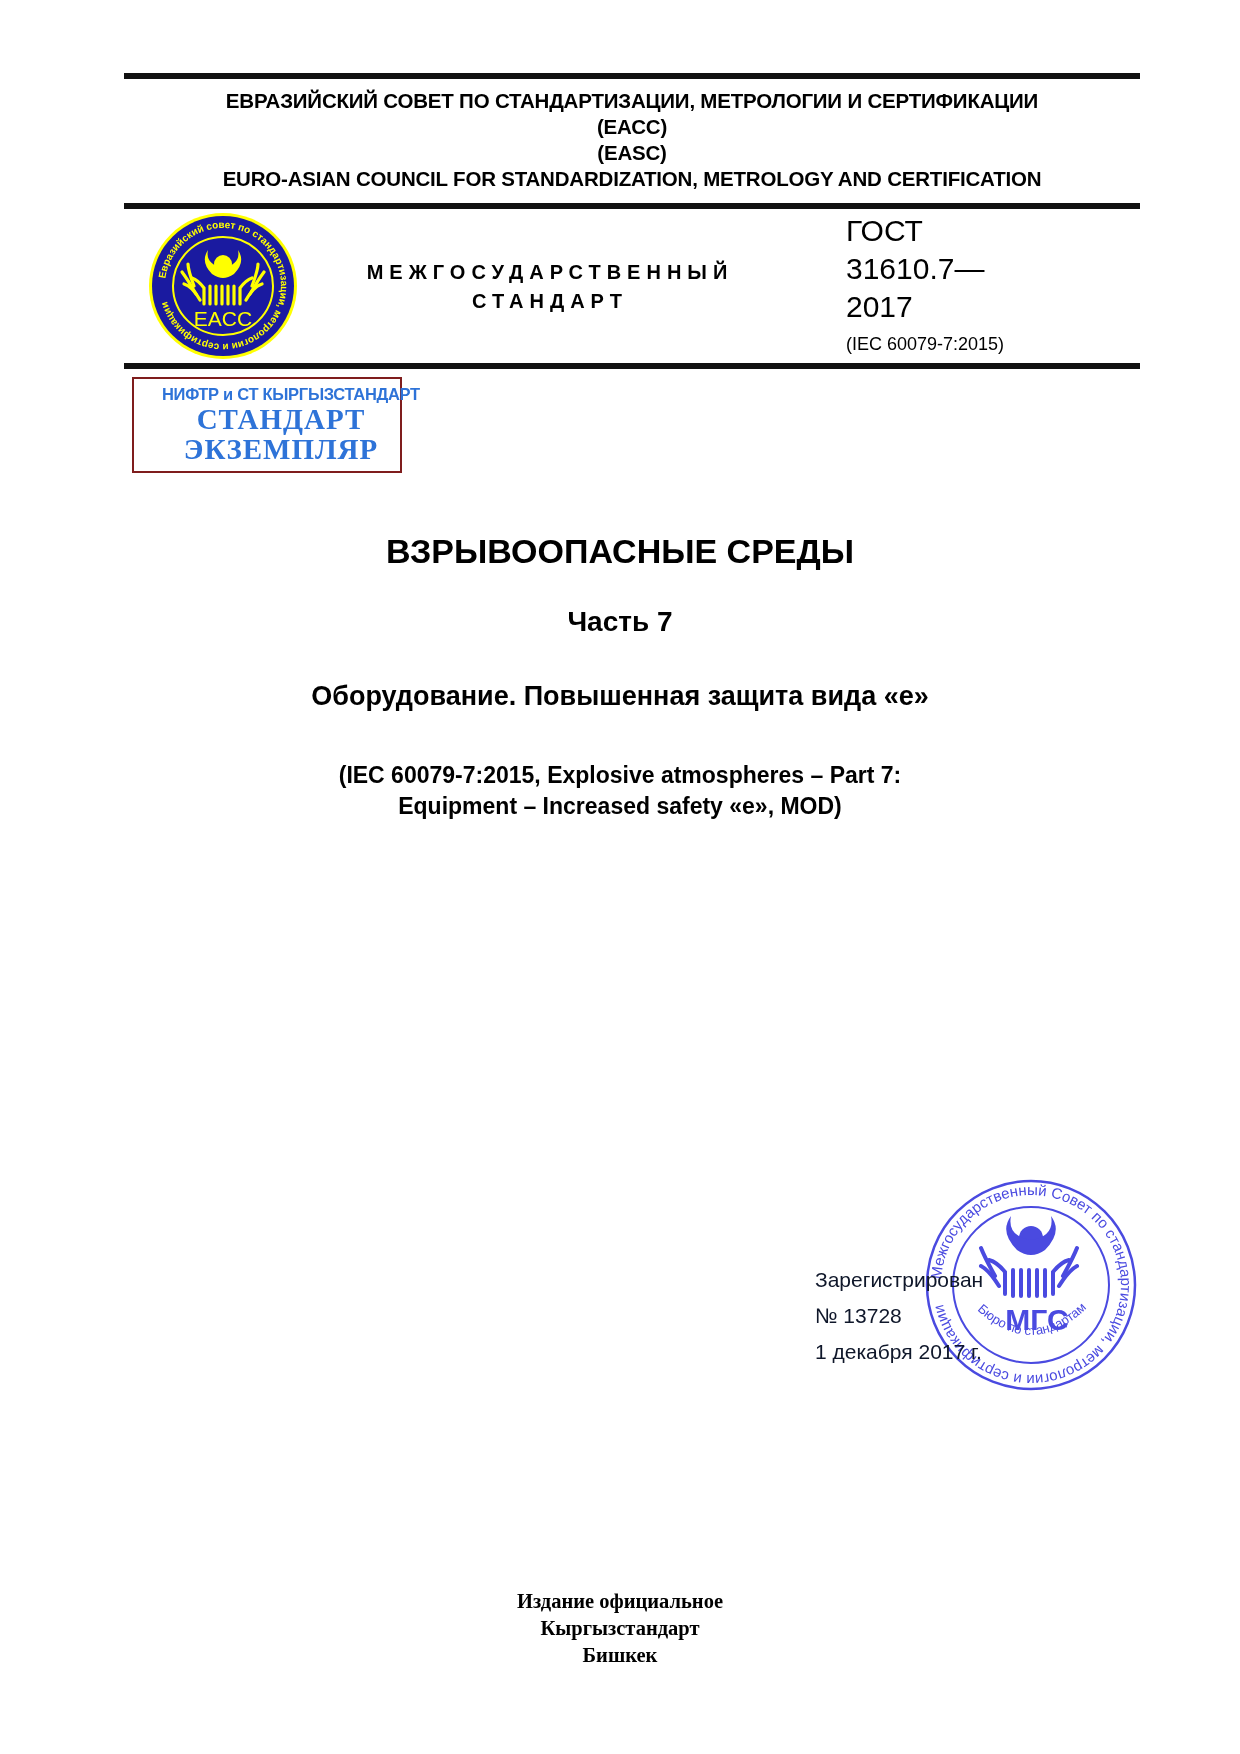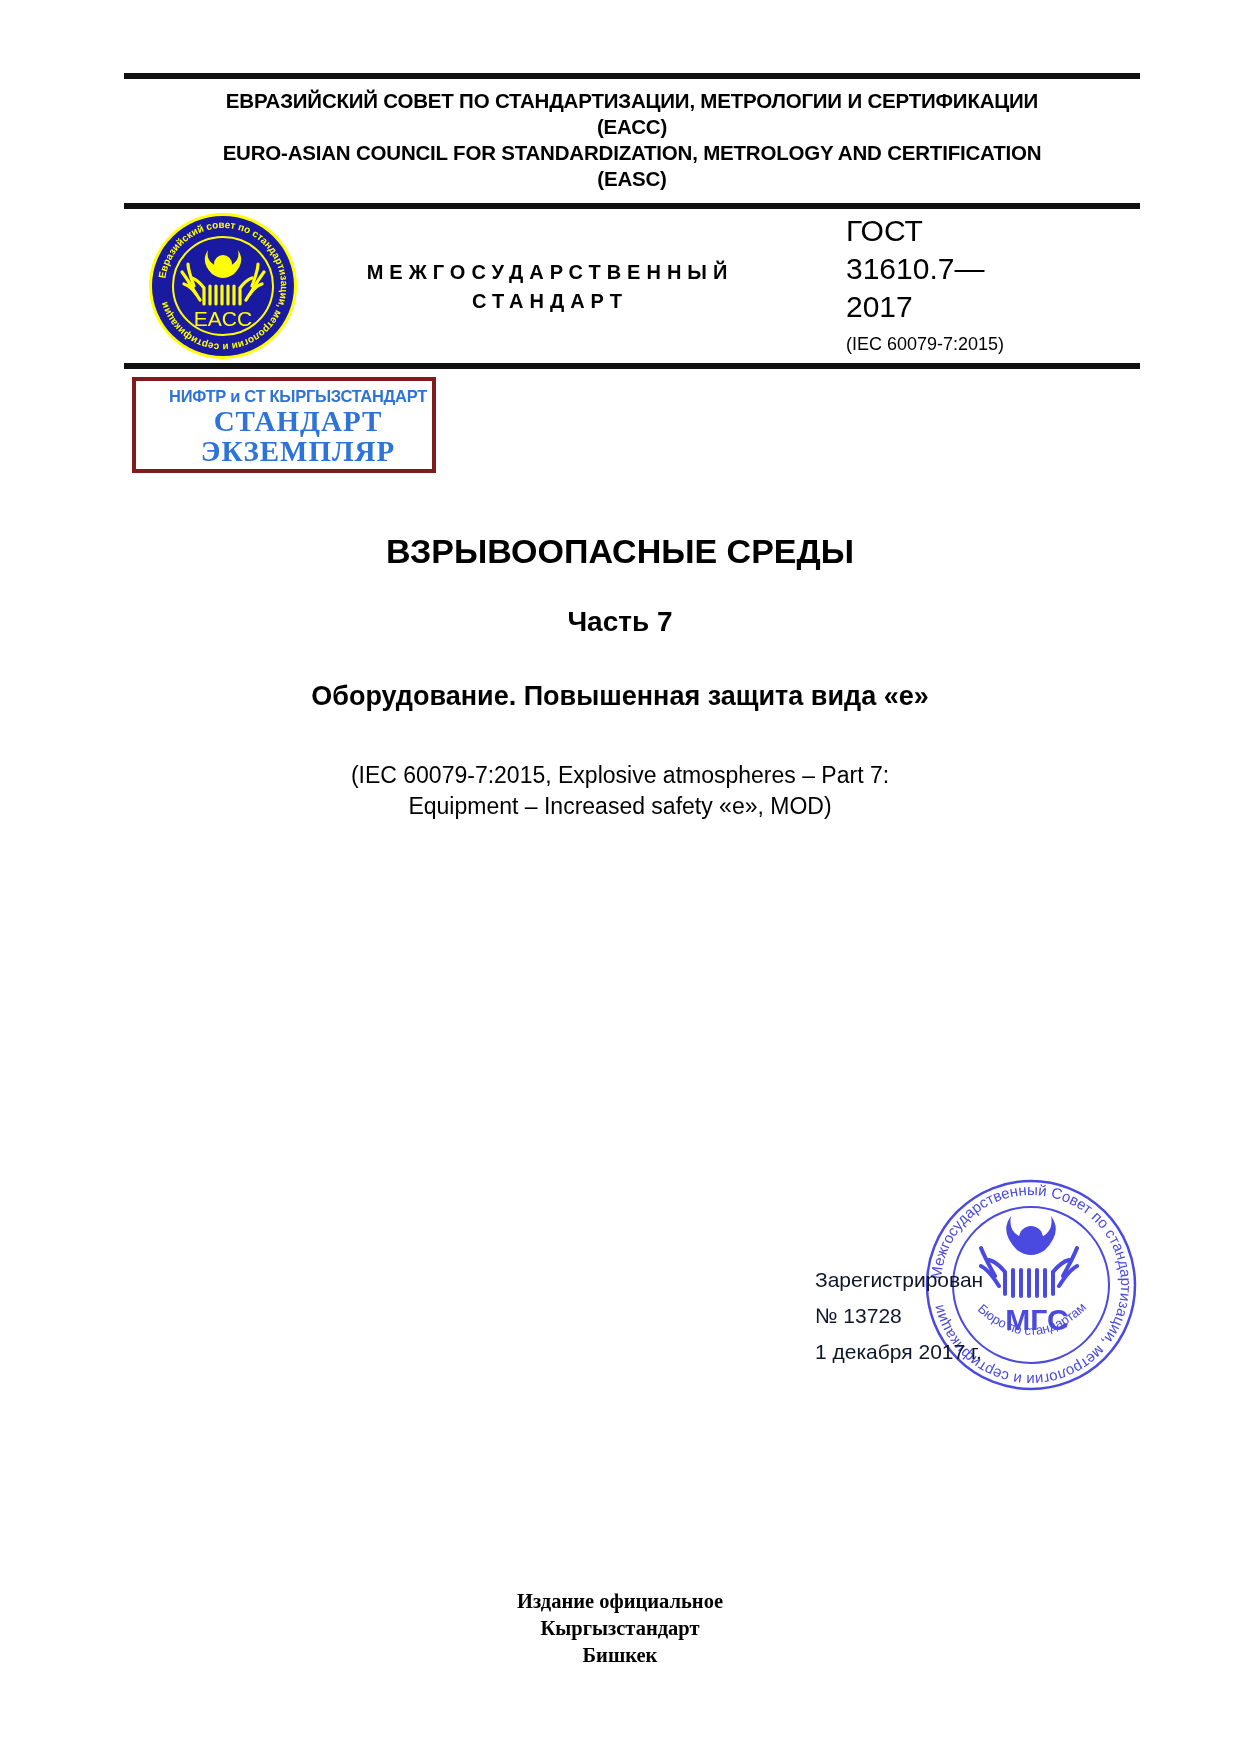--- a/index.html
+++ b/index.html
@@ -7,42 +7,42 @@
   .rule { position: absolute; left: 124px; width: 1016px; background: #111; }
   .rule.top { top: 73px; height: 6px; }
   .rule.mid1 { top: 203px; height: 6px; }
   .rule.mid2 { top: 363px; height: 6px; }
   .council { position: absolute; left: 124px; width: 1016px; top: 88px; text-align: center; font-weight: bold; font-size: 20.5px; line-height: 26px; letter-spacing: -0.2px; }
   .council div { white-space: nowrap; }
   .emblem { position: absolute; left: 148px; top: 212px; width: 150px; height: 148px; }
   .std-type { position: absolute; left: 340px; top: 258px; width: 420px; text-align: center; font-weight: bold; font-size: 20px; letter-spacing: 6px; line-height: 29px; }
   .gost { position: absolute; left: 846px; top: 212px; font-weight: normal; font-size: 30px; line-height: 38px; }
   .gost .iec { font-size: 18px; line-height: 36px; }
-  .working-stamp { position: absolute; left: 132px; top: 377px; width: 304px; height: 96px; border: 4px solid #7f1d1d; box-sizing: border-box; color: #2e73d8; text-align: center; padding-left: 28px; }
+  .working-stamp { position: absolute; left: 132px; top: 377px; width: 270px; height: 96px; border: 2px solid #7f1d1d; box-sizing: border-box; color: #2e73d8; text-align: center; padding-left: 28px; }
   .working-stamp .org { font-family: "Liberation Sans", sans-serif; font-weight: bold; font-size: 16.5px; margin-top: 6px; letter-spacing: -0.3px; white-space: nowrap; }
   .working-stamp .big { font-family: "Liberation Serif", serif; font-weight: bold; font-size: 29px; line-height: 30px; letter-spacing: 1px; }
   .title { position: absolute; left: 0; width: 1240px; text-align: center; font-weight: bold; margin-top: 44px; }
   .title.main { top: 488px; font-size: 34px; }
   .title.part { top: 562px; font-size: 28px; }
   .title.sub { top: 637px; font-size: 27px; }
-  .iec-ref { position: absolute; left: 0; width: 1240px; top: 760px; text-align: center; font-weight: normal; font-size: 23px; line-height: 31px; }
+  .iec-ref { position: absolute; left: 0; width: 1240px; top: 760px; text-align: center; font-weight: bold; font-size: 23px; line-height: 31px; }
   .mgs-stamp { position: absolute; left: 925px; top: 1178px; width: 212px; height: 214px; }
   .reg { position: absolute; left: 815px; top: 1262px; font-size: 21px; line-height: 36px; color: #0f172a; }
   .edition { position: absolute; left: 0; width: 1240px; top: 1588px; text-align: center; font-family: "Liberation Serif", serif; font-weight: bold; font-size: 20.5px; line-height: 27px; }
 </style>
 </head>
 <body>
 
 <div class="rule top"></div>
 
 <div class="council">
   <div>ЕВРАЗИЙСКИЙ СОВЕТ ПО СТАНДАРТИЗАЦИИ, МЕТРОЛОГИИ И СЕРТИФИКАЦИИ</div>
   <div>(ЕАСС)</div>
+  <div>(EASC)</div>
   <div>EURO-ASIAN COUNCIL FOR STANDARDIZATION, METROLOGY AND CERTIFICATION</div>
-  <div>(EASC)</div>
 </div>
 
 <div class="rule mid1"></div>
 
 <svg class="emblem" viewBox="0 0 150 148">
   <defs>
     <path id="ringPath" d="M 75 74 m -58 0 a 58 58 0 1 1 116 0 a 58 58 0 1 1 -116 0"></path>
   </defs>
   <ellipse cx="75" cy="74" rx="74" ry="73" fill="#ffff00"></ellipse>
   <ellipse cx="75" cy="74" rx="71" ry="70" fill="#1a1aa0"></ellipse>

